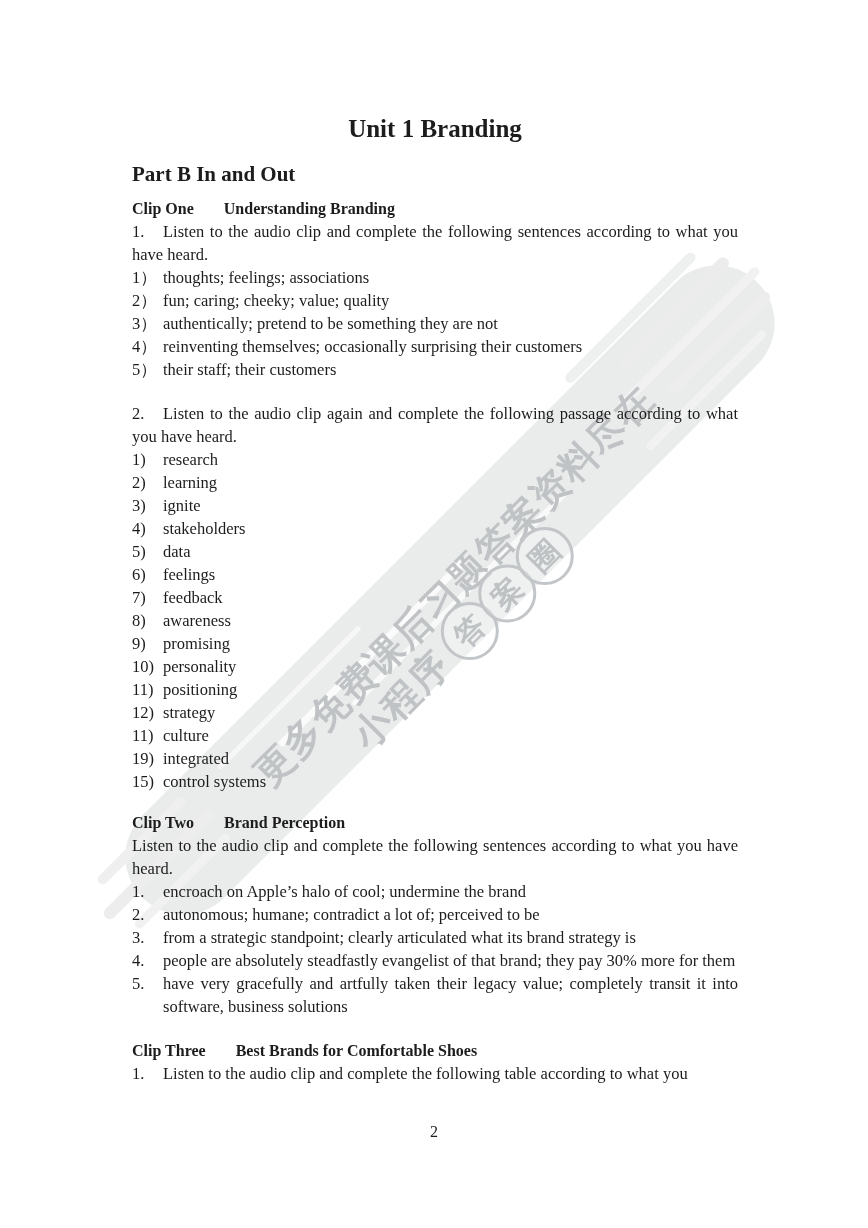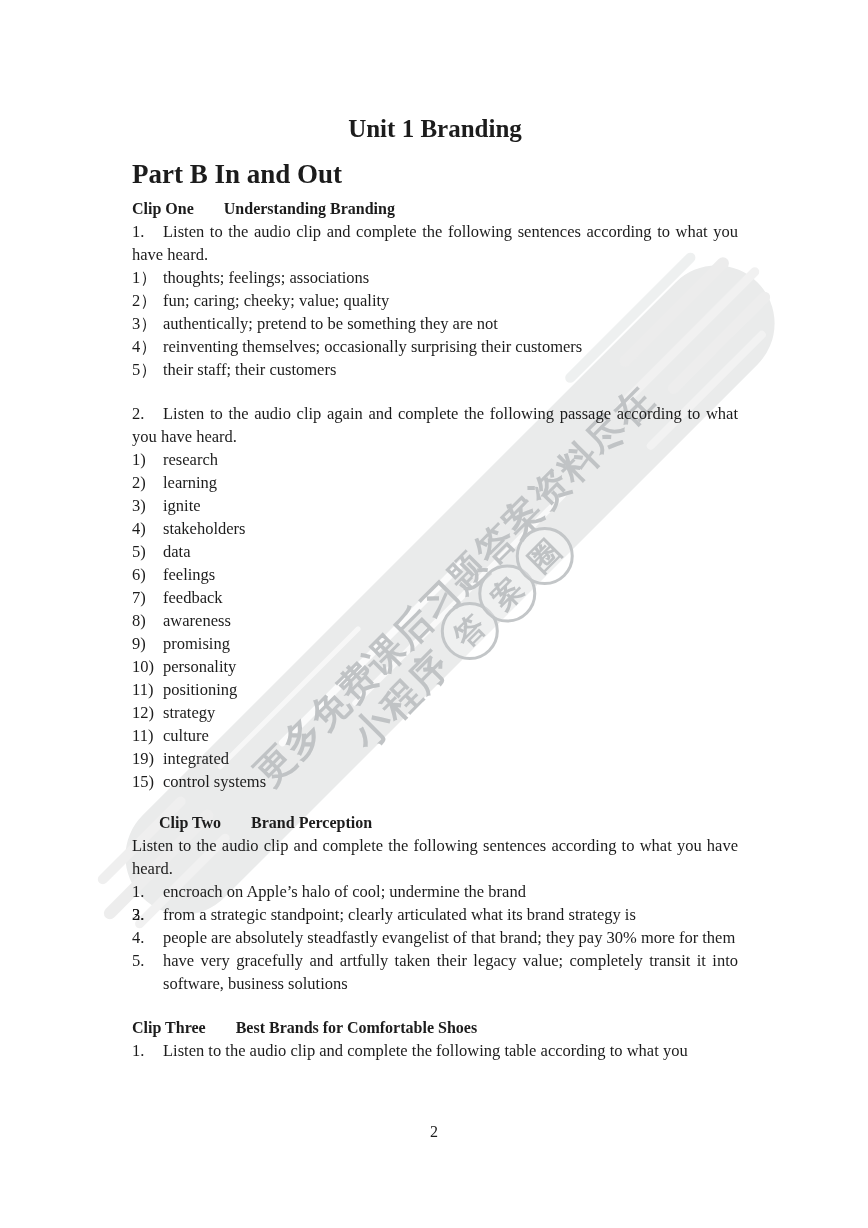--- a/index.html
+++ b/index.html
@@ -35,23 +35,23 @@
     font-size:30px; color:#bfc2c4; margin-left:-5px; background:rgba(255,255,255,0.25);
   }
   .wm-circle.first { margin-left:8px; }
 
   
   .content {
     position:absolute; left:132px; top:0; width:606px; z-index:2;
     font-size:16.5px; line-height:23px;
   }
   h1.doc-title { margin:114px 0 0; font-size:25px; line-height:30px; font-weight:bold; text-align:center; }
-  h2.part      { margin:17px 0 0;  font-size:27px; line-height:26px; font-weight:bold; }
+  h2.part      { margin:17px 0 0;  font-size:21px; line-height:26px; font-weight:bold; }
   h3.clip      { margin:10px 0 0;  font-size:16px; line-height:23px; font-weight:bold; }
-  h3#clip-two-heading   { margin-top:18px;margin-left:27px; }
+  h3#clip-two-heading   { margin-top:18px; }
   h3#clip-three-heading { margin-top:21px; }
   .tab  { display:inline-block; width:30px; }
   p.task { margin:0; text-align:justify; }
   p.task.gap { margin-top:21px; }
   .pnum { display:inline-block; width:31px; }
   ul.answers { margin:0; padding:0; list-style:none; }
   li.ans { position:relative; padding-left:31px; text-align:justify; }
   li.ans .num { position:absolute; left:0; top:0; }
   .page-num {
     position:absolute; top:1120px; left:0; width:100%; text-align:center;
@@ -126,21 +126,21 @@
       <li class="ans"><span class="num">19)</span><span class="txt">integrated</span></li>
       <li class="ans"><span class="num">15)</span><span class="txt">control systems</span></li>
     </ul>
 
     <h3 class="clip" id="clip-two-heading"><span>Clip Two</span><span class="tab"></span><span>Brand Perception</span></h3>
 
     <p class="task">Listen to the audio clip and complete the following sentences according to what you have heard.</p>
 
     <ul class="answers">
       <li class="ans"><span class="num">1.</span><span class="txt">encroach on Apple’s halo of cool; undermine the brand</span></li>
-      <li class="ans"><span class="num">2.</span></li>
+      <li class="ans"><span class="num">2.</span><span class="txt">autonomous; humane; contradict a lot of; perceived to be</span></li>
       <li class="ans"><span class="num">3.</span><span class="txt">from a strategic standpoint; clearly articulated what its brand strategy is</span></li>
       <li class="ans"><span class="num">4.</span><span class="txt">people are absolutely steadfastly evangelist of that brand; they pay 30% more for them</span></li>
       <li class="ans"><span class="num">5.</span><span class="txt">have very gracefully and artfully taken their legacy value; completely transit it into software, business solutions</span></li>
     </ul>
 
     <h3 class="clip" id="clip-three-heading"><span>Clip Three</span><span class="tab"></span><span>Best Brands for Comfortable Shoes</span></h3>
 
     <p class="task"><span class="pnum">1.</span><span>Listen to the audio clip and complete the following table according to what you</span></p>
 
   </div>

